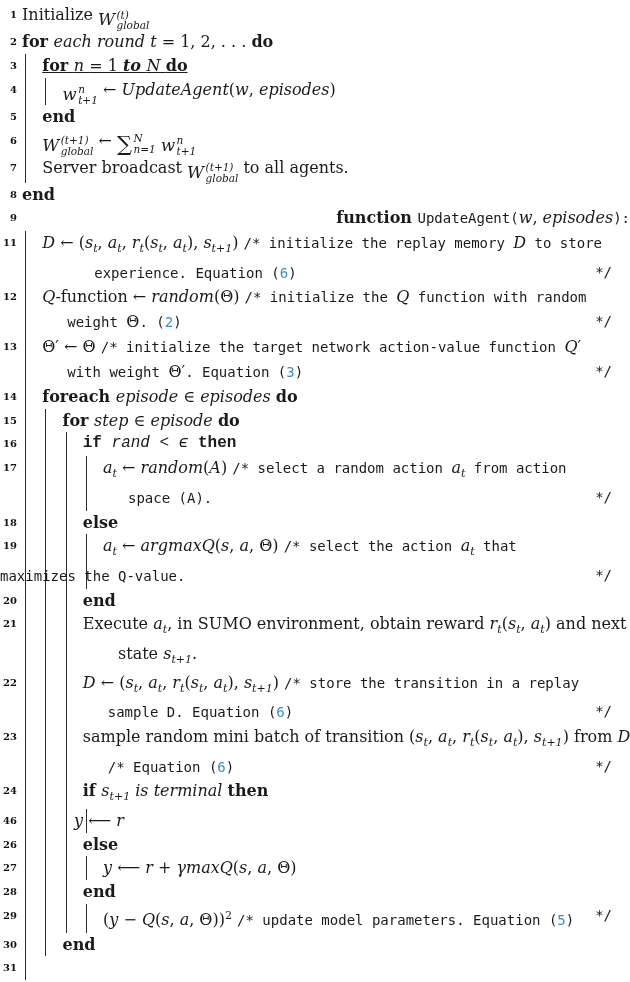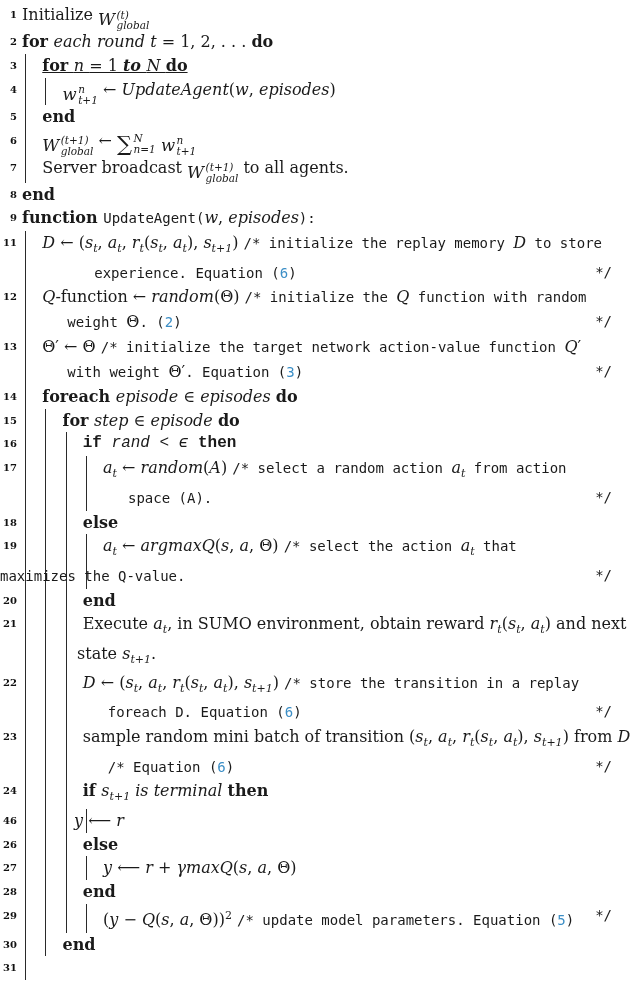--- a/index.html
+++ b/index.html
@@ -106,21 +106,21 @@
               <span>global</span>
             </span>
           </span><span class="rm"> to all agents.</span></div>
       </div>
       <div class="line">
         <span class="num">8</span>
         <div class="row" style="padding-left: 22px;"><span class="bf">end</span></div>
       </div>
       <div class="line">
         <span class="num">9</span>
-        <div class="row" style="padding-left: 22px;"><span class="bf">function </span><span class="tt">UpdateAgent(</span><span class="it">w</span><span class="rm">, </span><span class="it">episodes</span><span class="tt">):</span></div>
+        <div class="row" style="padding-left: 22px; text-align: right;"><span class="bf">function </span><span class="tt">UpdateAgent(</span><span class="it">w</span><span class="rm">, </span><span class="it">episodes</span><span class="tt">):</span></div>
       </div>
       <div class="line">
         <span class="bar" style="left: 25px;"></span>
         <span class="num">11</span>
         <div class="row" style="padding-left: 42.25px;"><span class="it">D</span><span class="rm"> ← (</span><span class="it">s</span><span class="subi">t</span><span class="rm">, </span><span class="it">a</span><span class="subi">t</span><span class="rm">, </span><span class="it">r</span><span class="subi">t</span><span class="rm">(</span><span class="it">s</span><span class="subi">t</span><span class="rm">, </span><span class="it">a</span><span class="subi">t</span><span class="rm">), </span><span class="it">s</span><span class="subi">t+1</span><span class="rm">) </span><span class="tt">/* initialize the replay memory </span><span class="it">D</span><span class="tt"> to store</span></div>
         <div class="row" style="padding-left: 67.25px; margin-left: 27px;"><span class="tt">experience.  Equation (</span><span class="tt lnk">6</span><span class="tt">)</span><span class="close">*/</span></div>
       </div>
       <div class="line">
         <span class="bar" style="left: 25px;"></span>
         <span class="num">12</span>
@@ -182,29 +182,29 @@
         <span class="bar" style="left: 65.5px;"></span>
         <span class="num">20</span>
         <div class="row" style="padding-left: 82.75px;"><span class="bf">end</span></div>
       </div>
       <div class="line">
         <span class="bar" style="left: 25px;"></span>
         <span class="bar" style="left: 45.25px;"></span>
         <span class="bar" style="left: 65.5px;"></span>
         <span class="num">21</span>
         <div class="row" style="padding-left: 82.75px;"><span class="rm">Execute </span><span class="it">a</span><span class="subi">t</span><span class="rm">, in SUMO environment, obtain reward </span><span class="it">r</span><span class="subi">t</span><span class="rm">(</span><span class="it">s</span><span class="subi">t</span><span class="rm">, </span><span class="it">a</span><span class="subi">t</span><span class="rm">) and next</span></div>
-        <div class="row" style="padding-left: 77px;"><span class="rm">state </span><span class="it">s</span><span class="subi">t+1</span><span class="rm">.</span></div>
+        <div class="row" style="padding-left: 118px;"><span class="rm">state </span><span class="it">s</span><span class="subi">t+1</span><span class="rm">.</span></div>
       </div>
       <div class="line">
         <span class="bar" style="left: 25px;"></span>
         <span class="bar" style="left: 45.25px;"></span>
         <span class="bar" style="left: 65.5px;"></span>
         <span class="num">22</span>
         <div class="row" style="padding-left: 82.75px;"><span class="it">D</span><span class="rm"> ← (</span><span class="it">s</span><span class="subi">t</span><span class="rm">, </span><span class="it">a</span><span class="subi">t</span><span class="rm">, </span><span class="it">r</span><span class="subi">t</span><span class="rm">(</span><span class="it">s</span><span class="subi">t</span><span class="rm">, </span><span class="it">a</span><span class="subi">t</span><span class="rm">), </span><span class="it">s</span><span class="subi">t+1</span><span class="rm">) </span><span class="tt">/* store the transition in a replay</span></div>
-        <div class="row" style="padding-left: 107.75px;"><span class="tt">foreach D. Equation (</span><span class="tt lnk">6</span><span class="tt">)</span><span class="close">*/</span></div>
+        <div class="row" style="padding-left: 107.75px;"><span class="tt">sample D. Equation (</span><span class="tt lnk">6</span><span class="tt">)</span><span class="close">*/</span></div>
       </div>
       <div class="line">
         <span class="bar" style="left: 25px;"></span>
         <span class="bar" style="left: 45.25px;"></span>
         <span class="bar" style="left: 65.5px;"></span>
         <span class="num">23</span>
         <div class="row" style="padding-left: 82.75px;"><span class="rm">sample random mini batch of transition (</span><span class="it">s</span><span class="subi">t</span><span class="rm">, </span><span class="it">a</span><span class="subi">t</span><span class="rm">, </span><span class="it">r</span><span class="subi">t</span><span class="rm">(</span><span class="it">s</span><span class="subi">t</span><span class="rm">, </span><span class="it">a</span><span class="subi">t</span><span class="rm">), </span><span class="it">s</span><span class="subi">t+1</span><span class="rm">) from </span><span class="it">D</span></div>
         <div class="row" style="padding-left: 107.75px;"><span class="tt">/* Equation (</span><span class="tt lnk">6</span><span class="tt">)</span><span class="close">*/</span></div>
       </div>
       <div class="line">

